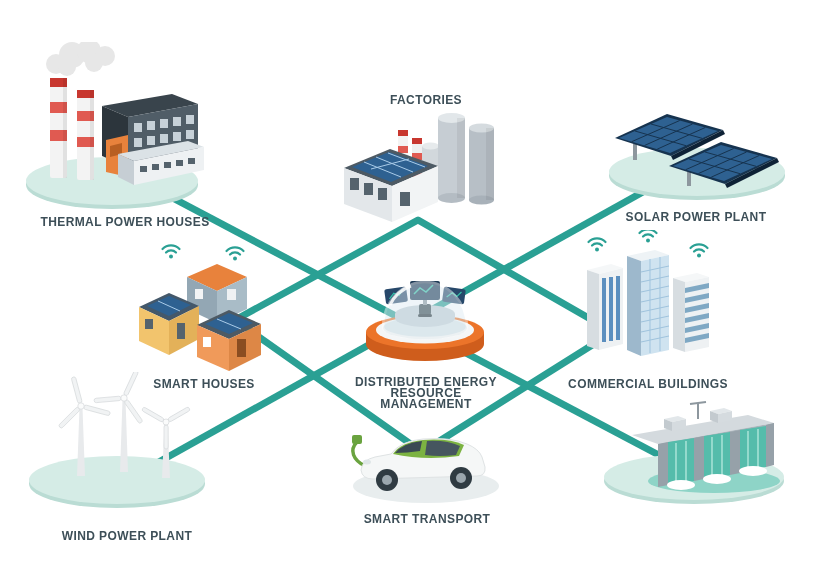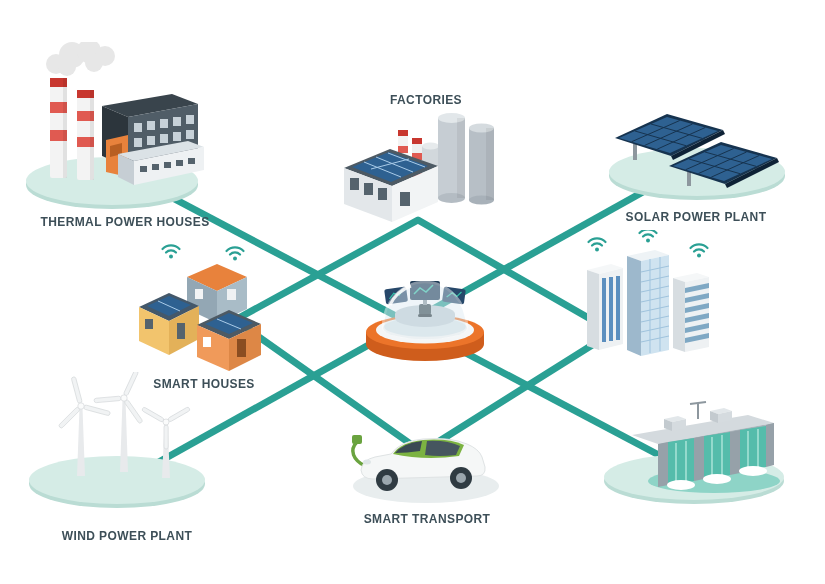--- a/index.html
+++ b/index.html
@@ -381,16 +381,21 @@
           <ellipse cx="119" cy="84" rx="14" ry="5"></ellipse>
           <ellipse cx="155" cy="76" rx="14" ry="5"></ellipse>
       </g>
     </g>
   </svg>
 
   <div class="node-label" style="left:35px;top:217px;width:180px">THERMAL POWER HOUSES</div>
   <div class="node-label" style="left:346px;top:95px;width:160px">FACTORIES</div>
   <div class="node-label" style="left:606px;top:212px;width:180px">SOLAR POWER PLANT</div>
   <div class="node-label" style="left:114px;top:379px;width:180px">SMART HOUSES</div>
+  <div class="node-label" style="left:346px;top:377px;width:160px">
+    <div>DISTRIBUTED ENERGY</div>
+    <div>RESOURCE MANAGEMENT</div>
+  </div>
+  <div class="node-label" style="left:558px;top:379px;width:180px">COMMERCIAL BUILDINGS</div>
   <div class="node-label" style="left:37px;top:531px;width:180px">WIND POWER PLANT</div>
   <div class="node-label" style="left:347px;top:514px;width:160px">SMART TRANSPORT</div>
 
 </div>
 
 </body></html>

